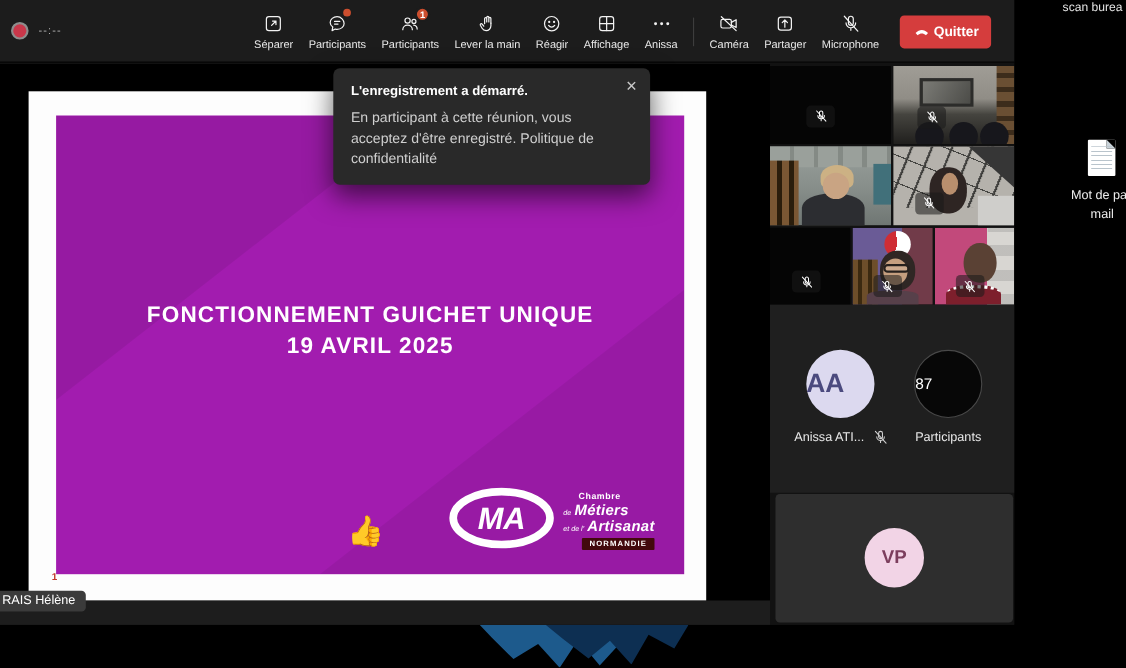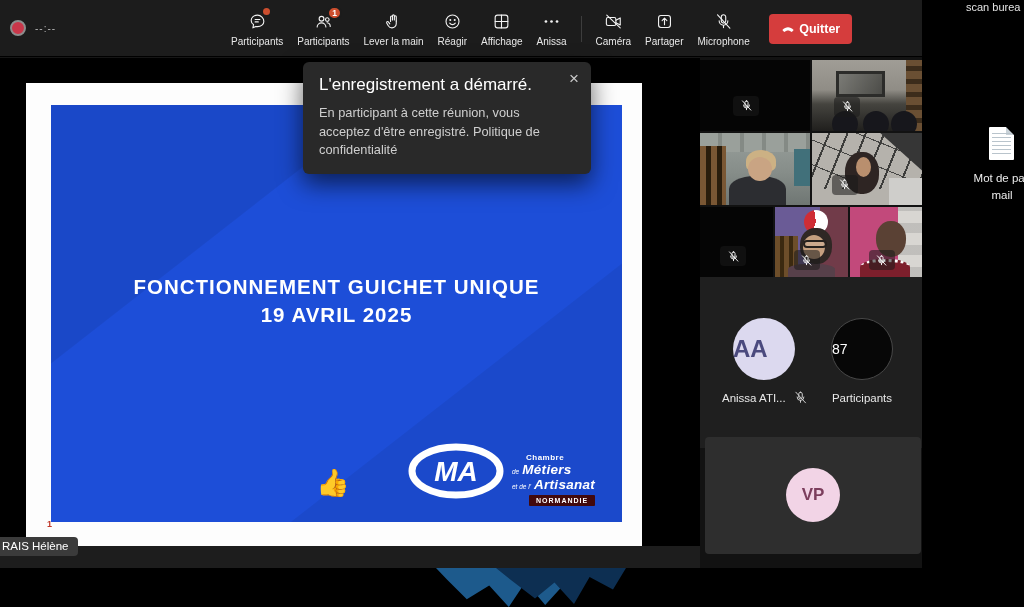--- a/index.html
+++ b/index.html
@@ -26,33 +26,33 @@
   .red-dot { position:absolute; top:-3px; right:-3px; width:7px; height:7px; border-radius:50%; background:#cc4e2e; }
   .tb-sep { width:1px; height:26px; background:#3d3d3d; margin:0 7px; }
   .quit-btn { margin-left:12px; width:83px; height:30px; background:#d53d3d; border-radius:4px;
     display:flex; align-items:center; justify-content:center; gap:3px; cursor:pointer; }
   .quit-btn span { color:#fff; font-size:12.5px; font-weight:bold; }
   .quit-ic { width:16px; height:16px; }
   
   .stage { position:absolute; left:0; top:58px; width:700px; height:488px; background:#000; }
   .bottom-bar { position:absolute; left:0; top:546px; width:700px; height:22px; background:#1d1d1d; }
   .slide-white { position:absolute; left:26px; top:25px; width:616px; height:463px; background:#fdfdfd; }
-  .slide-red { position:absolute; left:25px; top:22px; width:571px; height:417px; background:#1d4ed8; overflow:hidden; }
+  .slide-red { position:absolute; left:25px; top:22px; width:571px; height:417px; background:#a21caf; overflow:hidden; }
   .diag1 { position:absolute; left:0; top:0; width:100%; height:100%;
     background:rgba(0,0,0,.07); clip-path:polygon(0 0, 58% 0, 0 62%); }
   .diag2 { position:absolute; left:0; top:0; width:100%; height:100%;
     background:rgba(0,0,0,.06); clip-path:polygon(100% 38%, 100% 100%, 42% 100%); }
   .slide-title { position:absolute; left:0; top:168px; width:100%; text-align:center; color:#fff;
     font-weight:bold; font-size:20.5px; letter-spacing:1px; line-height:1.35; }
   .slide-page { position:absolute; left:21px; top:436px; color:#c0392b; font-size:9px; font-weight:bold; }
   .reaction { position:absolute; left:265px; top:362px; font-size:27px; color:#f0a73c; }
   
   .logo { position:absolute; left:357px; top:338px; width:200px; height:70px; display:flex; gap:8px; }
   .logo-mark { position:relative; width:96px; height:56px;text-align:center; }
-  .logo-text { display:flex; flex-direction:column; color:#fff; padding-top:4px;margin-top:6px; }
+  .logo-text { display:flex; flex-direction:column; color:#fff; padding-top:4px; }
   .lg-chambre { font-size:8px; font-weight:bold; letter-spacing:.5px; margin-left:14px; }
   .lg-row { display:flex; align-items:baseline; gap:3px; }
   .lg-small { font-size:6.5px; font-style:italic; }
   .lg-big { font-size:13.5px; font-weight:bold; font-style:italic; letter-spacing:.3px; }
   .lg-region { margin-top:3px; align-self:flex-end; background:#42090d; color:#fff; font-size:7px;
     font-weight:bold; letter-spacing:1px; padding:2px 7px; border-radius:1px; }
   
   .presenter-tag { position:absolute; left:-30px; top:537px; background:#3b3b3b; color:#fff;
     font-size:11.5px; padding:3px 10px 4px 32px; border-radius:4px; }
   
@@ -96,27 +96,27 @@
   
   .panel-avatars { position:absolute; left:0; top:220px; width:222px; height:171px; background:#1f1f1f; }
   .big-avatar { position:absolute; width:62px; height:62px; border-radius:50%; display:flex; align-items:center; justify-content:flex-start; cursor:pointer; }
   .av-aa { left:33px; top:41px; background:#dcd9ef; color:#4b4a7e; font-size:24px; font-weight:bold; }
   .av-87 { left:131px; top:41px; background:#070707; border:1px solid #484848; color:#fff; font-size:14px; }
   .av-label { position:absolute; top:115px; font-size:11.5px; color:#e8e8e8; white-space:nowrap; }
   .lbl-aa { left:22px; }
   .lbl-87 { left:128px; width:68px; text-align:center; }
   .name-mic { position:absolute; left:93px; top:113px; width:15px; height:15px; }
   .name-mic svg { width:15px; height:15px; stroke:#cfcfcf; fill:none; stroke-width:1.6; stroke-linecap:round; }
-  .vp-tile { position:absolute; left:5px; top:380px; width:216px; height:117px; background:#2e2e2e; border-radius:4px; cursor:pointer; }
+  .vp-tile { position:absolute; left:5px; top:392px; width:216px; height:117px; background:#2e2e2e; border-radius:4px; cursor:pointer; }
   .av-vp { position:absolute; left:81px; top:31px; width:54px; height:54px; border-radius:50%; background:#f2d4e6;
     color:#7c3e5d; font-size:17px; font-weight:bold; display:flex; align-items:center; justify-content:center; }
   
   .toast { position:absolute; left:303px; top:62px; width:288px; background:#292929; border-radius:6px;
     box-shadow:0 10px 24px rgba(0,0,0,.6); padding:13px 16px 14px 16px; z-index:20; }
-  .toast-title { color:#fff; font-size:17px; font-weight:normal; }
+  .toast-title { color:#fff; font-size:12px; font-weight:bold; }
   .toast-body { margin-top:9px; color:#cfcfcf; font-size:12.8px; line-height:1.45; width:252px; }
   .toast-link { color:#cfcfcf; cursor:pointer; }
   .toast-close { position:absolute; right:12px; top:8px; color:#c9c9c9; font-size:17px; cursor:pointer; line-height:1; }
   
   .desk-label-top { position:absolute; left:966px; top:1px; width:80px; color:#e4e4e4; font-size:11px; white-space:nowrap; }
   .doc-icon { position:absolute; left:989px; top:127px; width:25px; height:33px; background:#fff; border-radius:1px; cursor:pointer; }
   .doc-lines { position:absolute; left:3px; top:6px; right:3px; bottom:4px;
     background:repeating-linear-gradient(180deg,#b9c4cc 0 1px,transparent 1px 4px); }
   .doc-fold { position:absolute; right:0; top:0; width:0; height:0; border-left:8px solid #c9d2d8; border-top:8px solid #000; }
   .doc-label { position:absolute; left:956px; top:170px; width:92px; text-align:center; color:#ececec; font-size:11.5px; line-height:1.5; }
@@ -192,20 +192,28 @@
     <div class="toolbar">
       <div class="rec-wrap">
         <div class="rec-dot"></div>
         <span class="rec-timer">--:--</span>
       </div>
 
       <div class="tb-row">
         <div class="tb-item">
           <div class="tb-ic">
               <svg class="ic">
+                <use href="#i-popout"></use>
+              </svg>
+            </div>
+          <span class="tb-label">Séparer</span>
+        </div>
+        <div class="tb-item">
+          <div class="tb-ic">
+              <svg class="ic">
                 <use href="#i-chat"></use>
               </svg>
             <span class="red-dot"></span>
             </div>
           <span class="tb-label">Participants</span>
         </div>
         <div class="tb-item">
           <div class="tb-ic">
               <svg class="ic">
                 <use href="#i-people"></use>

